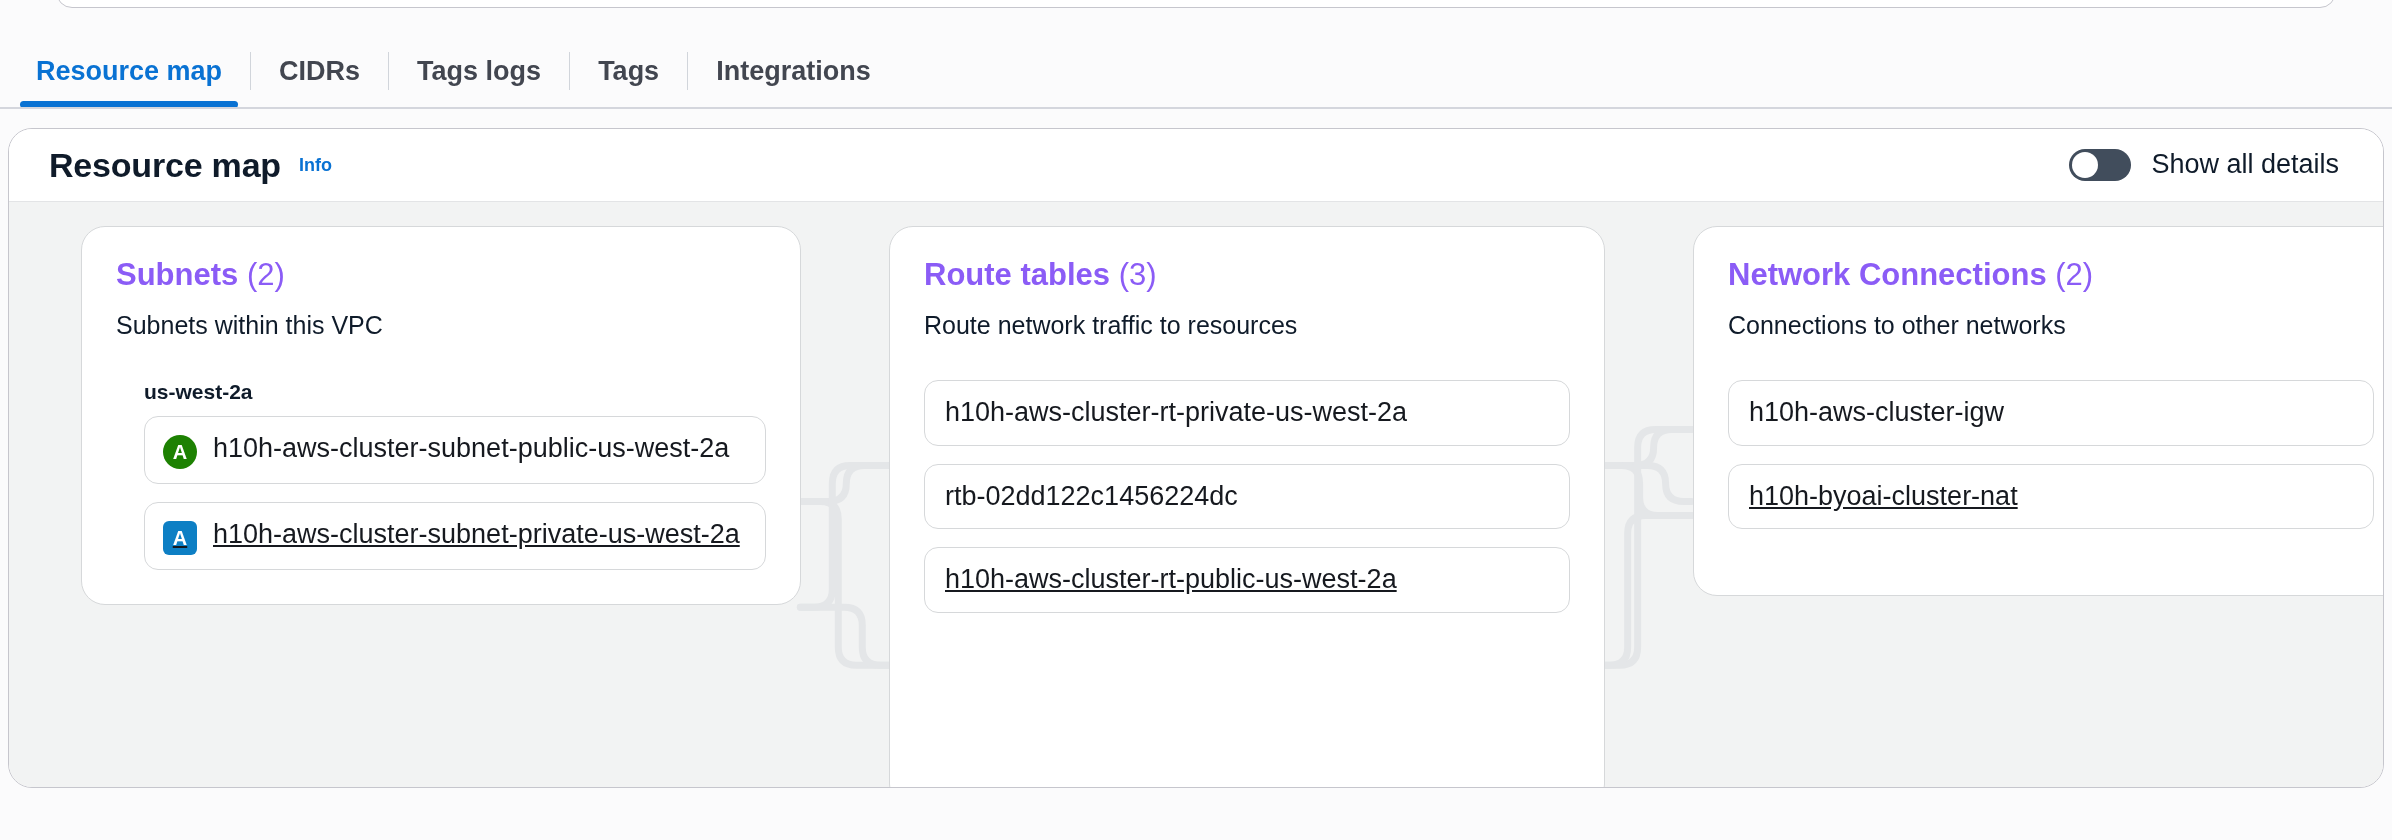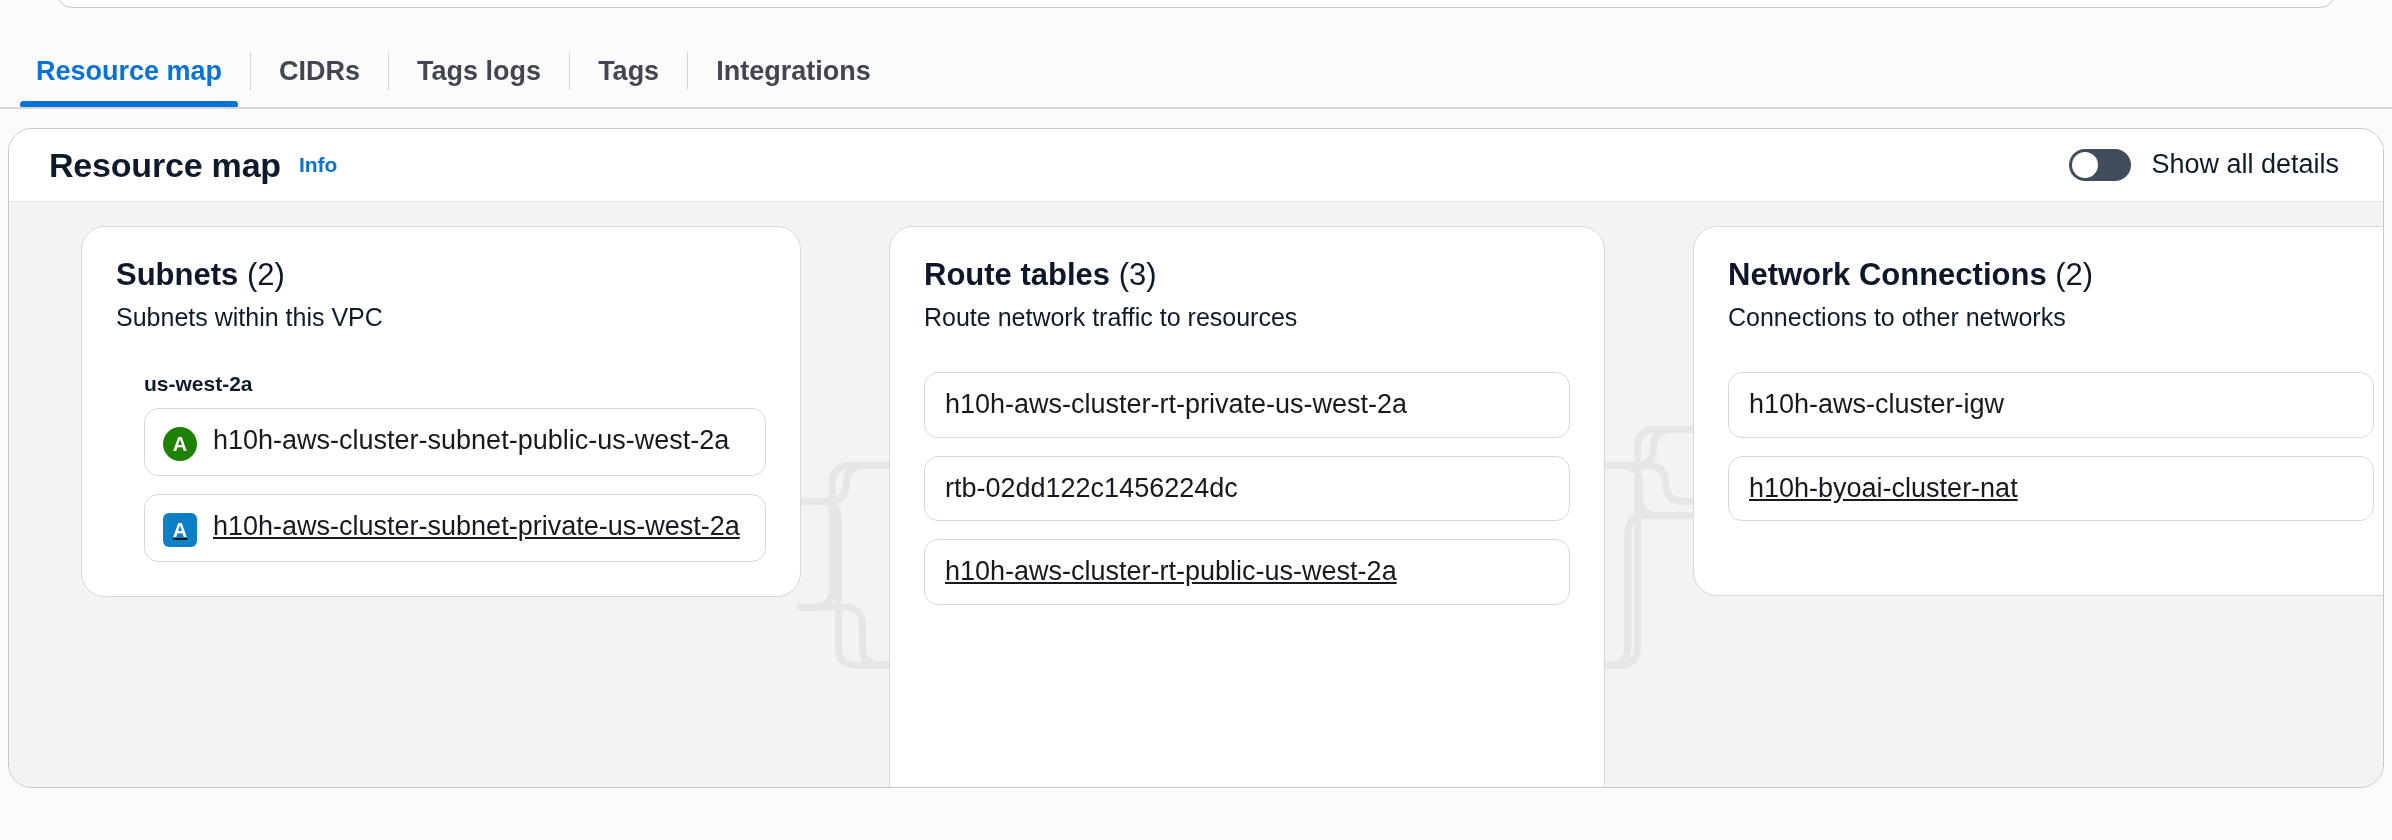--- a/index.html
+++ b/index.html
@@ -45,21 +45,21 @@
     border-radius: 24px;
     overflow: hidden;
   }
   .panel-header {
     position: relative; height: 72px;
     display: flex; align-items: center;
     padding: 0 44px 0 40px;
     background: #ffffff;
   }
   .panel-title { font-size: 34px; font-weight: 700; color: #0f1b2a; letter-spacing: -0.2px; }
-  .info-link { margin-left: 18px; font-size: 21px; font-weight: 700; color: #0972d3; cursor: pointer; }
+  .info-link { margin-left: 18px; font-size: 18px; font-weight: 700; color: #0972d3; cursor: pointer; }
   .header-right { margin-left: auto; display: flex; align-items: flex-start; gap: 20px; }
   .toggle {
     width: 62px; height: 32px; border-radius: 16px;
     background: #414d5c; position: relative; cursor: pointer; flex: 0 0 auto;
   }
   .toggle .knob {
     position: absolute; top: 3px; left: 3px;
     width: 26px; height: 26px; border-radius: 50%;
     background: #ffffff;
   }
@@ -76,21 +76,21 @@
   .edges { position: absolute; inset: 0; width: 100%; height: 100%; pointer-events: none; }
 
   
   .group {
     position: absolute;
     background: #ffffff;
     border: 1px solid #d6d8da;
     border-radius: 24px;
     padding: 30px 34px 34px 34px;
   }
-  .group-title { font-size: 31px; color: #0f172a; margin-bottom: 10px; white-space: nowrap; }
+  .group-title { font-size: 31px; color: #8b5cf6; margin-bottom: 18px; white-space: nowrap; }
   .group-title b { font-weight: 700; }
   .group-title span.count { font-weight: 400; }
   .group-sub { font-size: 25px; color: #0f1b2a; margin-bottom: 40px; white-space: nowrap; }
 
   .az-label { font-size: 21px; font-weight: 700; color: #0f1b2a; margin: 10px 0 12px 28px; }
 
   .node {
     position: relative;
     background: #ffffff;
     border: 1px solid #d6d8da;

